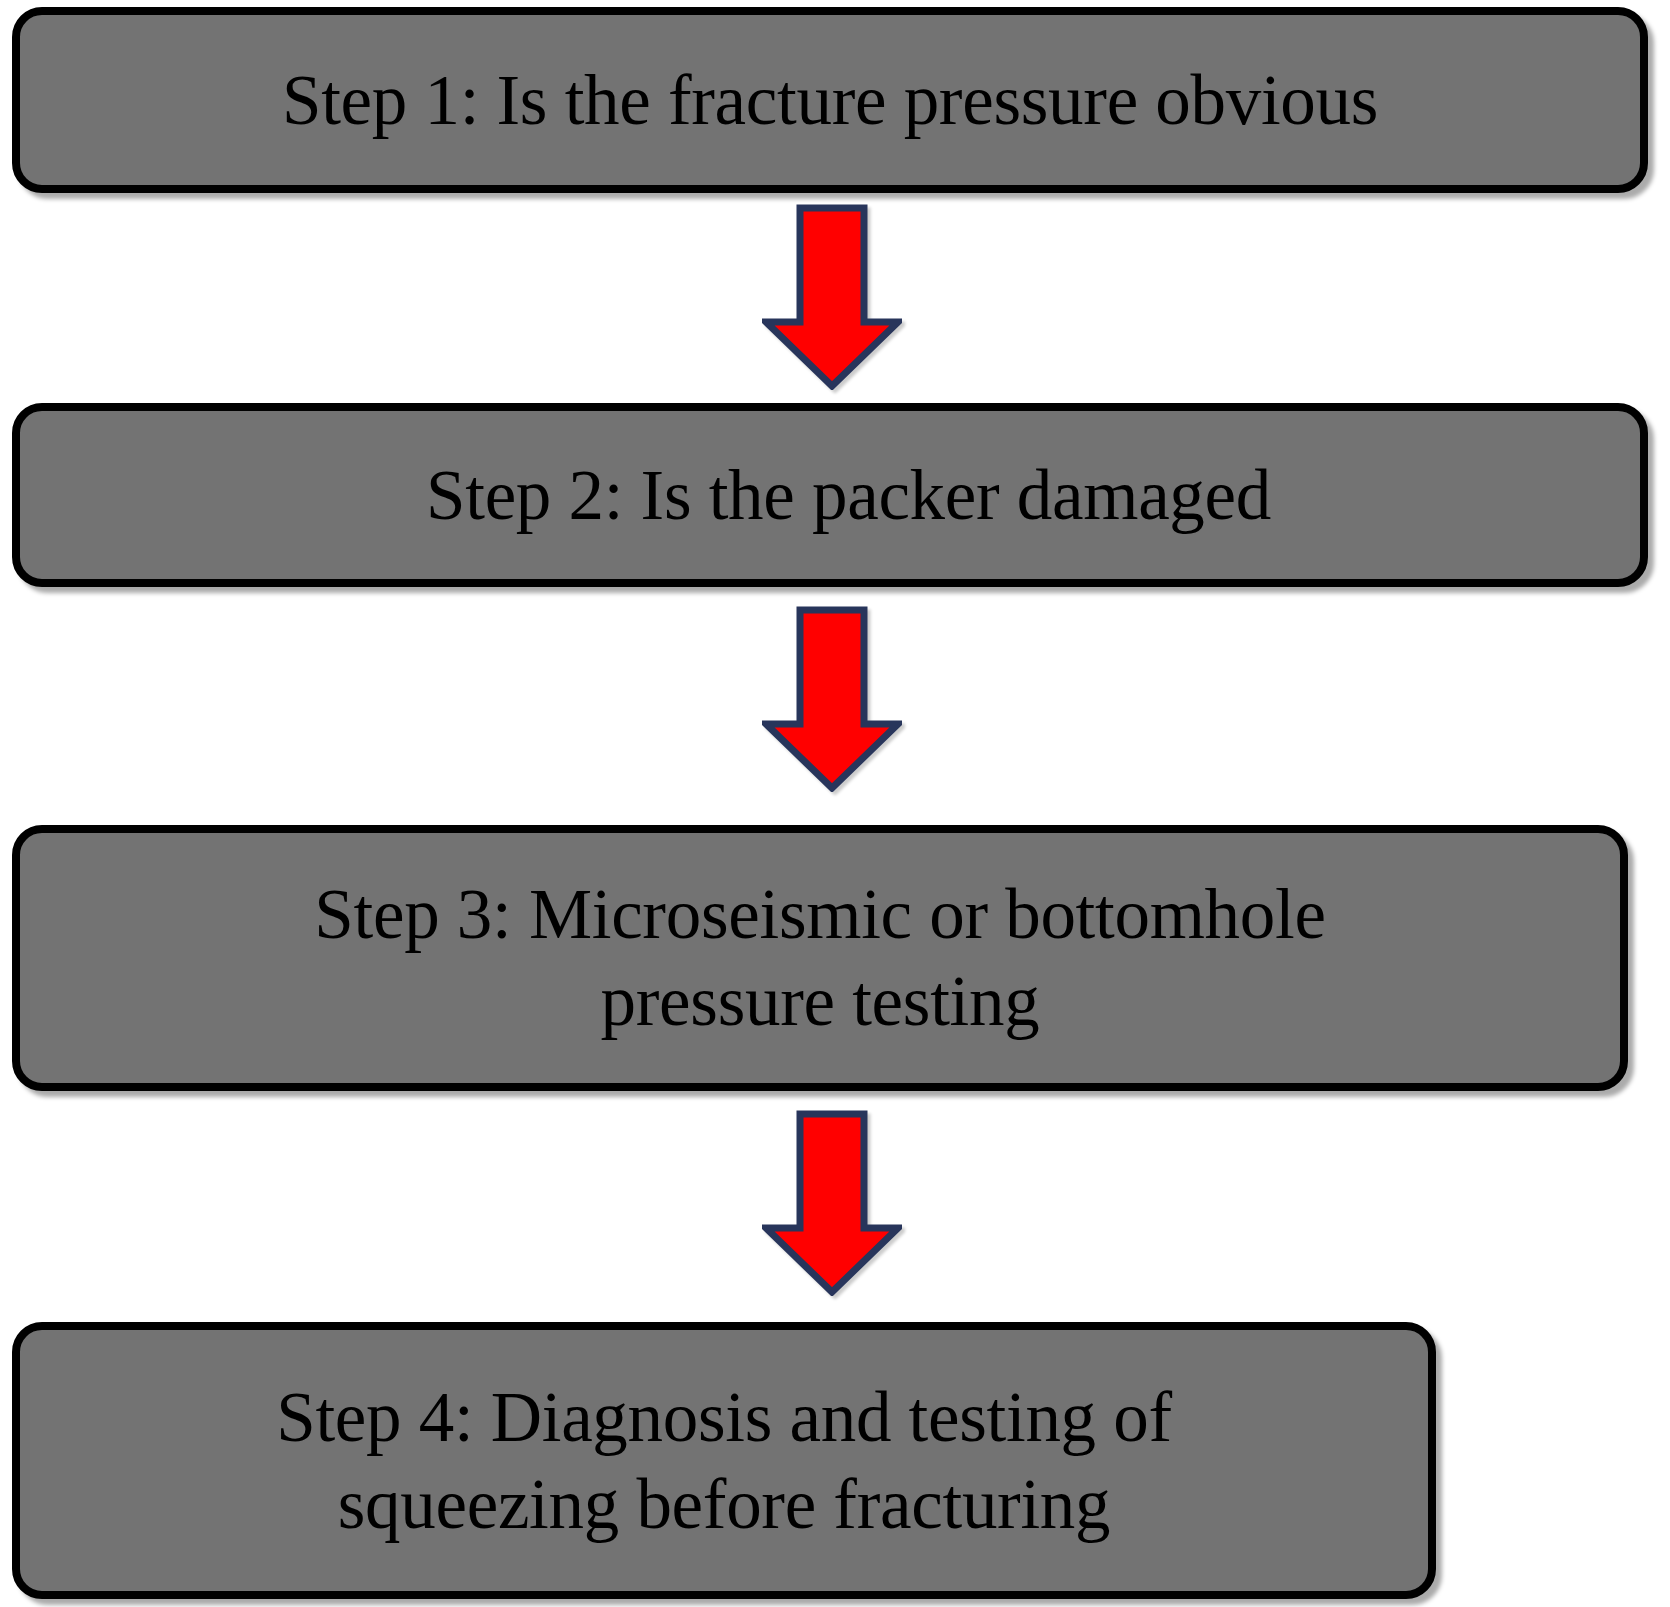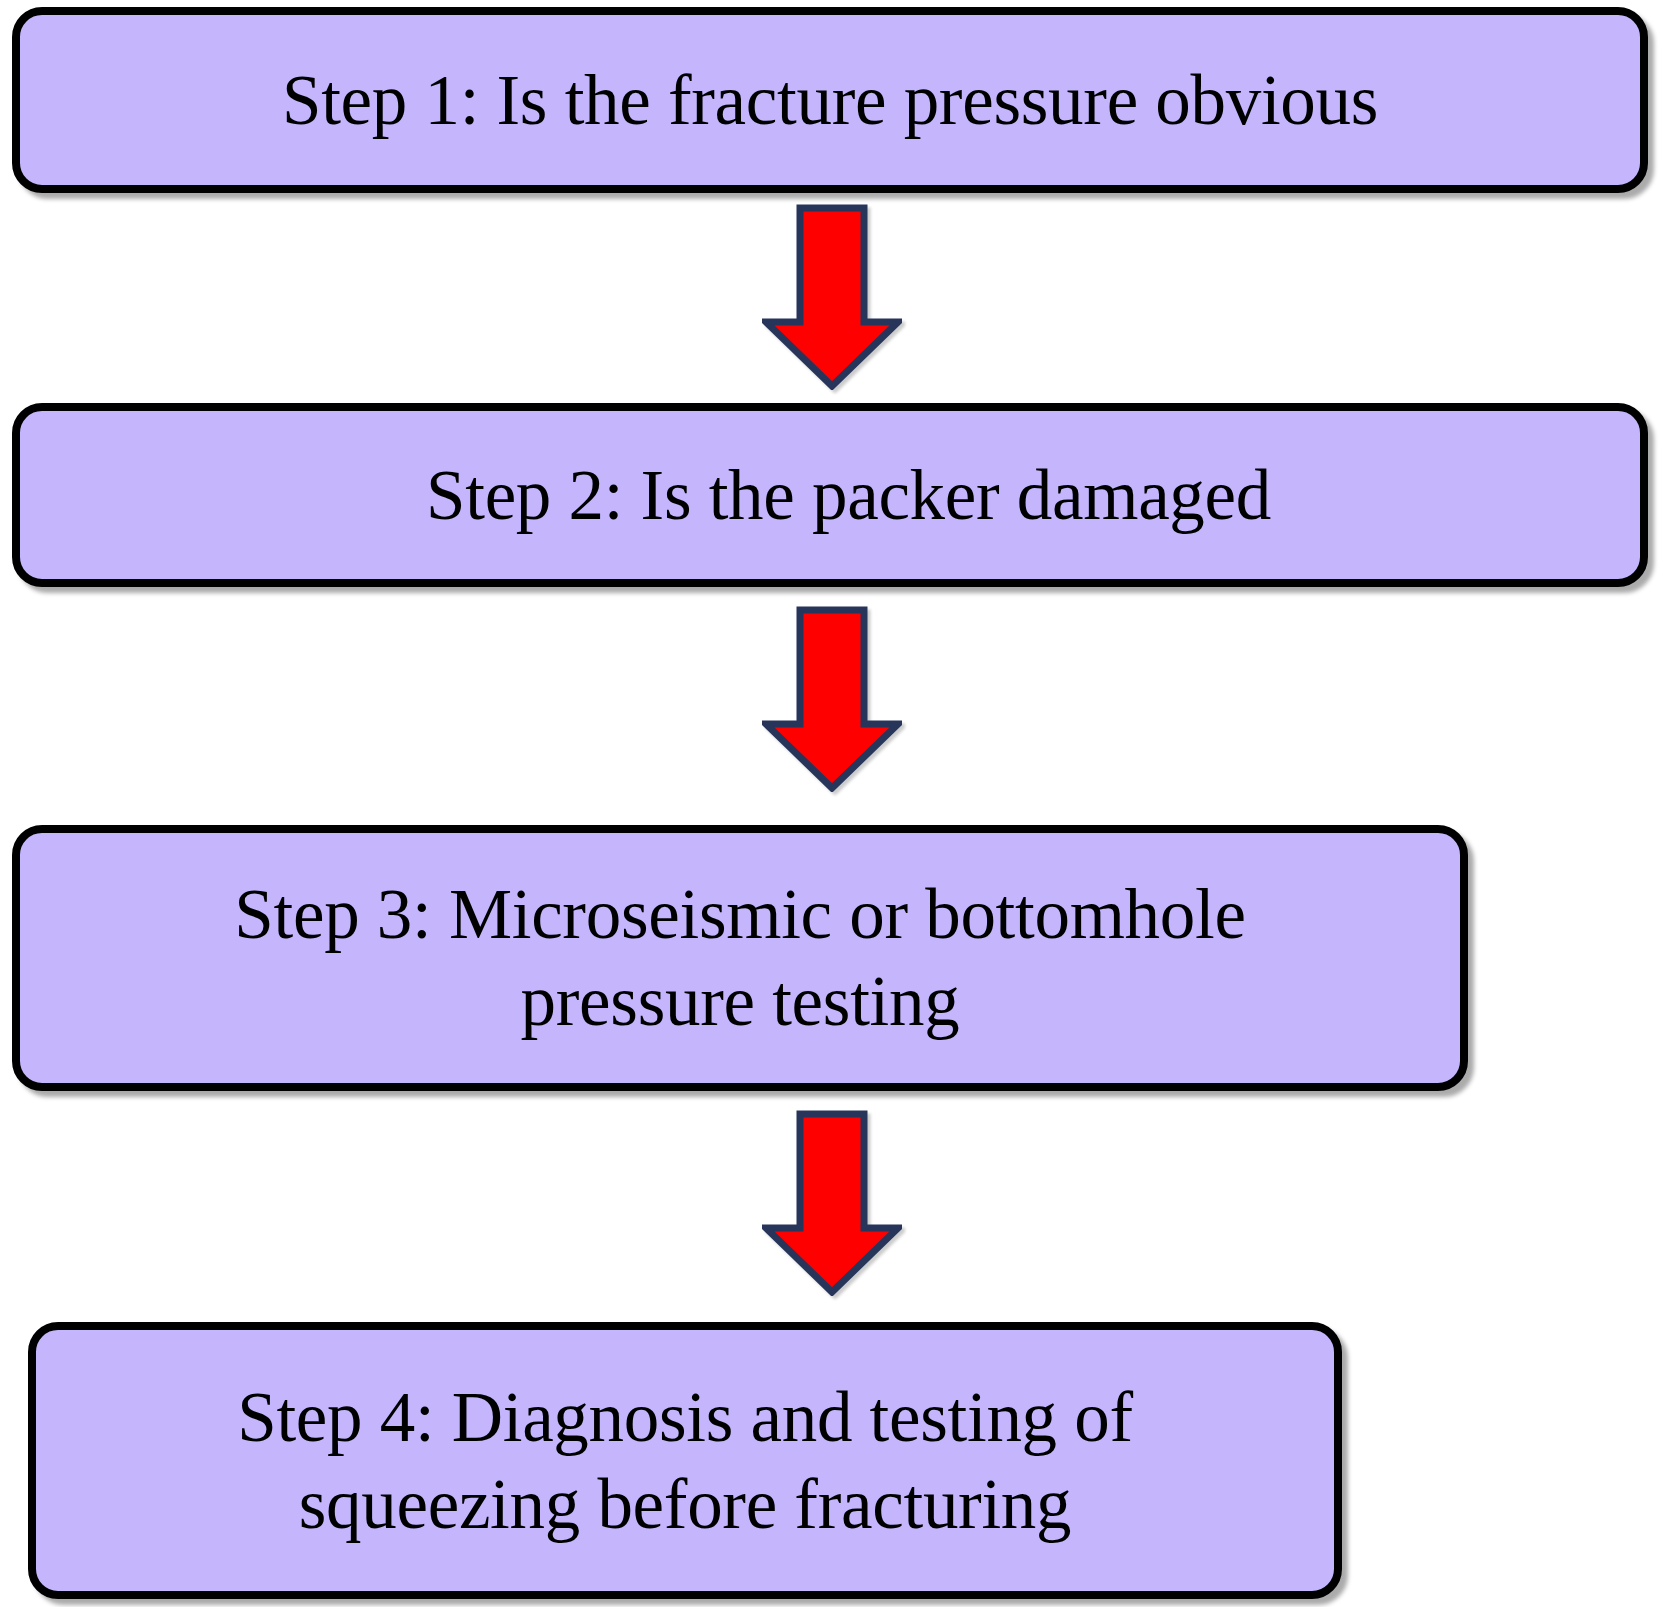--- a/index.html
+++ b/index.html
@@ -17,21 +17,21 @@
     position: relative;
     width: 1670px;
     height: 1607px;
     background: #ffffff;
   }
 
   
   .node {
     position: absolute;
     box-sizing: border-box;
-    background: #c4b5fd;
+    background: #737373;
     border: 8px solid #000000;
     border-radius: 30px;
     display: flex;
     align-items: center;
     justify-content: center;
     text-align: center;
     filter: drop-shadow(6px 6px 2px rgba(0,0,0,0.33));
   }
   .node-label {
     display: block;
@@ -40,22 +40,22 @@
     font-size: 71px;
     font-weight: 400;
     line-height: 1.22;
     letter-spacing: -0.3px;
     white-space: pre-line;
     padding: 0 26px;
   }
 
   #node-1 { left: 12px; top: 7px;    width: 1636px; height: 186px; }
   #node-2 { left: 12px; top: 403px;  width: 1636px; height: 184px; padding-left: 37px; }
-  #node-3 { left: 12px; top: 825px;  width: 1456px; height: 266px; }
-  #node-4 { left: 28px; top: 1322px; width: 1314px; height: 277px; }
+  #node-3 { left: 12px; top: 825px;  width: 1616px; height: 266px; }
+  #node-4 { left: 12px; top: 1322px; width: 1424px; height: 277px; }
 
   
   .arrow {
     position: absolute;
     width: 140px;
     height: 186px;
     left: 762px;
   }
   .arrow svg { display: block; width: 100%; height: 100%;
     filter: drop-shadow(3px 3px 1.5px rgba(0,0,0,0.20)); }

